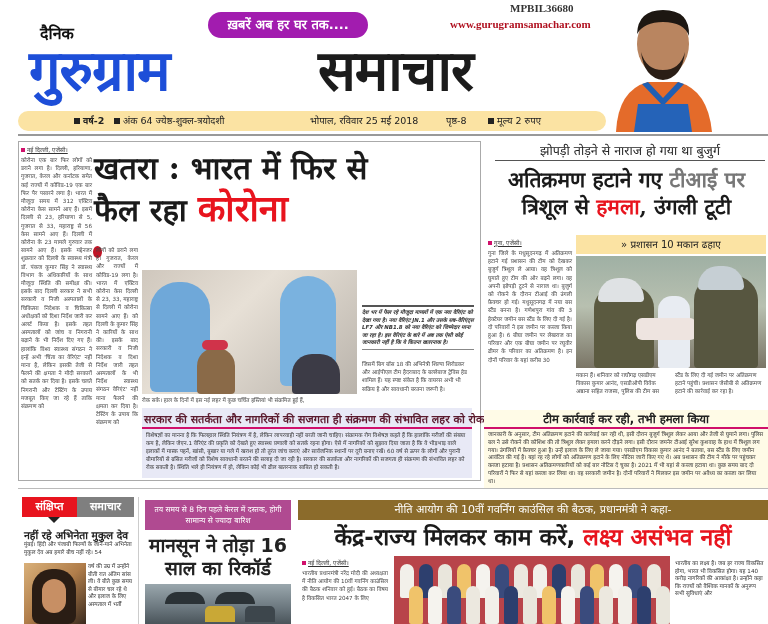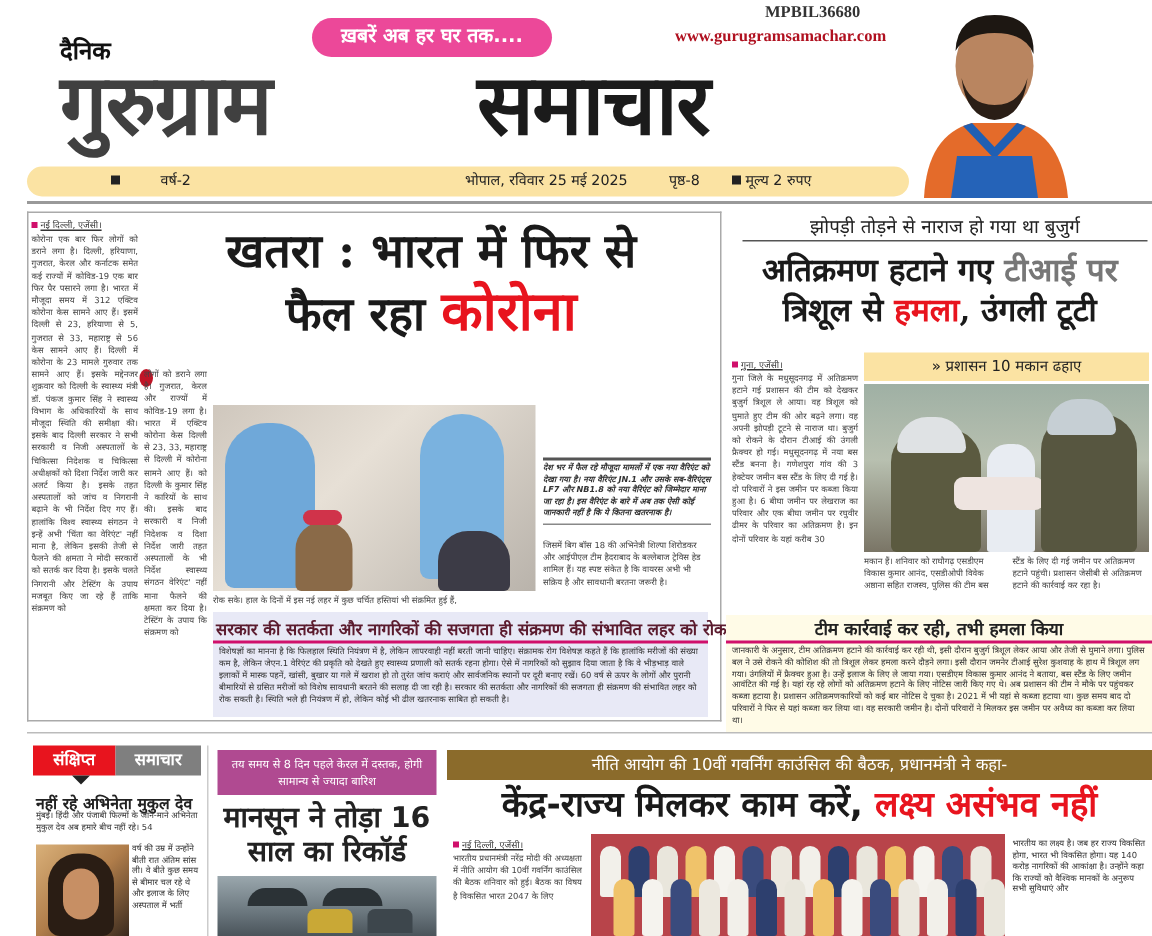--- a/index.html
+++ b/index.html
@@ -2,43 +2,43 @@
 <html><head>
 <meta charset="utf-8">
 <style>
   * { box-sizing: border-box; margin: 0; padding: 0; }
   html, body { width: 768px; height: 624px; overflow: hidden; background: #ffffff; }
   body { font-family: "DejaVu Sans", sans-serif; color: #222; position: relative; }
 
   
   .masthead { position: absolute; left: 0; top: 0; width: 768px; height: 134px; }
   .daily-label { position: absolute; left: 40px; top: 22px; font-size: 16px; font-weight: bold; color: #111; font-family: "DejaVu Serif", serif; }
-  .tagline { position: absolute; left: 208px; top: 12px; width: 160px; height: 26px; background: #ec4899; border-radius: 13px; color: #fff; font-size: 13px; font-weight: bold; text-align: center; line-height: 26px; }
-  .title-gurugram { position: absolute; left: 40px; top: 38px; font-size: 56px; font-weight: bold; color: #404040; line-height: 64px; letter-spacing: -1px; font-family: "DejaVu Serif", serif; }
+  .tagline { position: absolute; left: 208px; top: 12px; width: 160px; height: 26px; background: #a21caf; border-radius: 13px; color: #fff; font-size: 13px; font-weight: bold; text-align: center; line-height: 26px; }
+  .title-gurugram { position: absolute; left: 29px; top: 38px; font-size: 56px; font-weight: bold; color: #1d4ed8; line-height: 64px; letter-spacing: -1px; font-family: "DejaVu Serif", serif; }
   .title-samachar { position: absolute; left: 318px; top: 38px; font-size: 56px; font-weight: bold; color: #1b1b1b; line-height: 64px; letter-spacing: -1px; font-family: "DejaVu Serif", serif; }
   .reg-no { position: absolute; left: 510px; top: 2px; font-size: 11px; font-weight: bold; color: #333; font-family: "Liberation Serif", serif; }
   .website { position: absolute; left: 450px; top: 18px; font-size: 11px; font-weight: bold; color: #b01120; font-family: "Liberation Serif", serif; }
   .editor-bar { position: absolute; left: 392px; top: 92px; width: 192px; height: 17px; background: #1a8790; border-radius: 8px; color: #fff; font-size: 9px; text-align: center; line-height: 17px; }
   .info-bar { position: absolute; left: 18px; top: 111px; width: 588px; height: 20px; background: #fbe3a3; border-radius: 10px; font-size: 9.5px; color: #222; line-height: 20px; }
   .info-bar span { position: absolute; top: 0; }
   .sq { display: inline-block; width: 6px; height: 6px; background: #222; margin: 0 3px 1px 0; vertical-align: middle; }
   .portrait { position: absolute; left: 608px; top: 4px; width: 110px; height: 128px; }
   .hr-top { position: absolute; left: 18px; top: 134px; width: 750px; height: 2px; background: #999; }
 
   
   .left-col { position: absolute; left: 18px; top: 141px; width: 76px; height: 340px; border: 1px solid #aaa; border-right: none; }
   .left-head { font-size: 17px; font-weight: bold; text-align: center; line-height: 21px; color: #111; padding-top: 6px; font-family: "DejaVu Serif", serif; }
   .left-col .red-dot { position: absolute; right: -8px; top: 104px; width: 9px; height: 12px; border-radius: 50%; background: #c01527; }
   .dateline { font-size: 6px; color: #333; text-decoration: underline; margin: 4px 2px 2px 2px; }
   .dateline::before { content: ""; display: inline-block; width: 4px; height: 4px; background: #d0106b; margin-right: 2px; }
   .body-text { font-size: 5.6px; line-height: 8.2px; color: #444; text-align: justify; padding: 0 2px; }
 
   
   .main-box { position: absolute; left: 94px; top: 141px; width: 387px; height: 340px; border: 1px solid #aaa; border-left: none; }
-  .main-headline { position: absolute; left: 0; top: 6px; width: 387px; text-align: center; font-size: 31px; font-weight: bold; line-height: 40px; color: #1a1a1a; font-family: "DejaVu Serif", serif; }
+  .main-headline { position: absolute; left: 0; top: 6px; width: 387px; text-align: left; font-size: 31px; font-weight: bold; line-height: 40px; color: #1a1a1a; font-family: "DejaVu Serif", serif; }
   .main-headline .hl-red { color: #e8141e; font-size: 36px; }
   .main-left-text { position: absolute; left: 0; top: 104px; width: 46px; }
   .sub-banner { position: absolute; left: 48px; top: 104px; width: 325px; height: 22px; background: #1c8090; color: #fff; font-size: 11.5px; line-height: 22px; padding-left: 8px; clip-path: polygon(0 0, 100% 0, 92% 50%, 100% 100%, 0 100%); }
   .photo-covid { position: absolute; left: 48px; top: 128px; width: 215px; height: 124px; background: linear-gradient(135deg, #cfc7bd 0%, #e7e0d6 40%, #b9b3ab 100%); overflow: hidden; }
   .ppe1 { position: absolute; left: 8px; top: 12px; width: 60px; height: 110px; background: #6fa8d9; border-radius: 28px 28px 6px 6px; }
   .ppe2 { position: absolute; left: 138px; top: 6px; width: 56px; height: 110px; background: #7ab2df; border-radius: 28px 28px 6px 6px; }
   .patient1 { position: absolute; left: 55px; top: 78px; width: 38px; height: 46px; background: #8a6a48; border-radius: 18px 18px 4px 4px; }
   .patient2 { position: absolute; left: 150px; top: 84px; width: 48px; height: 40px; background: #3c3b46; border-radius: 20px 20px 4px 4px; }
   .mask-red { position: absolute; left: 60px; top: 70px; width: 26px; height: 10px; background: #d0334a; border-radius: 5px; }
   .photo-caption { position: absolute; left: 48px; top: 254px; width: 215px; font-size: 5.6px; color: #444; }
@@ -101,22 +101,23 @@
 <body>
 
 <header class="masthead">
   <div class="daily-label">दैनिक</div>
   <div class="tagline">ख़बरें अब हर घर तक....</div>
   <div class="title-gurugram">गुरुग्राम</div>
   <div class="title-samachar">समाचार</div>
   <div class="reg-no">MPBIL36680</div>
   <div class="website">www.gurugramsamachar.com</div>
   <div class="info-bar">
-    <span style="left:56px;"><i class="sq"></i><b style="font-weight:normal;margin-left:24px;">वर्ष-2</b></span>
-    <span style="left:292px;">भोपाल, रविवार 25 मई 2025</span>
+    <span style="left:56px;"><i class="sq"></i><b style="font-weight:bold;">वर्ष-2</b></span>
+    <span style="left:96px;"><i class="sq"></i><b style="font-weight:normal;">अंक 64 ज्येष्ठ-शुक्ल-त्रयोदशी</b></span>
+    <span style="left:292px;">भोपाल, रविवार 25 मई 2018</span>
     <span style="left:428px;">पृष्ठ-8</span>
     <span style="left:470px;"><i class="sq"></i><b style="font-weight:normal;">मूल्य 2 रुपए</b></span>
   </div>
   <svg class="portrait" viewBox="0 0 110 128">
     <ellipse cx="55" cy="40" rx="26" ry="32" fill="#b98560"></ellipse>
     <path d="M29 30 Q30 6 55 6 Q82 6 81 32 Q76 18 55 18 Q36 18 29 30Z" fill="#1d1712"></path>
     <path d="M33 48 Q36 74 55 76 Q74 74 77 48 Q72 66 55 66 Q38 66 33 48Z" fill="#2a1e16"></path>
     <path d="M8 128 Q10 86 40 78 L70 78 Q100 86 104 128Z" fill="#e46b2a"></path>
     <path d="M34 80 L55 102 L76 80 L70 78 L55 94 L40 78Z" fill="#1f5fb3"></path>
     <path d="M30 100 L80 100 L84 128 L26 128Z" fill="#2563b8"></path>

